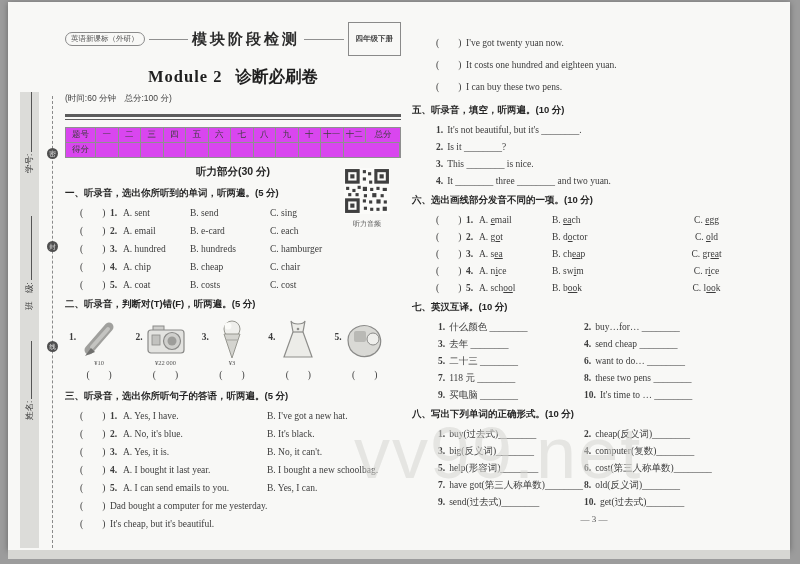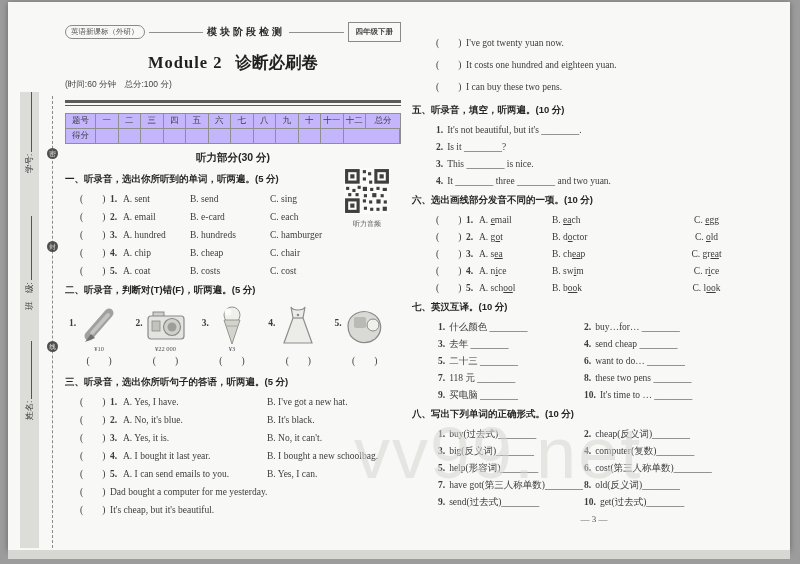--- a/index.html
+++ b/index.html
@@ -31,29 +31,29 @@
     font-family:"Liberation Sans","DejaVu Sans",sans-serif;
   }
 
   .col-left{position:absolute;left:57px;top:20px;width:336px;}
   .col-right{position:absolute;left:404px;top:36px;width:364px;}
 
   
   .hdr{display:flex;align-items:center;}
   .badge-l{font-size:7.5px;border:1px solid #8a8a8a;border-radius:7px;padding:1px 5px;color:#555;white-space:nowrap;}
   .hline{flex:1;border-top:1px solid #909090;margin:0 4px;}
-  .banner{font-size:10px;font-weight:bold;letter-spacing:3px;color:#2b2b2b;white-space:nowrap;}
-  .badge-r{font-size:7.5px;font-weight:bold;border:1px solid #8a8a8a;padding:4px 7px;color:#444;white-space:nowrap;}
+  .banner{font-size:15px;font-weight:bold;letter-spacing:3px;color:#2b2b2b;white-space:nowrap;}
+  .badge-r{font-size:7.5px;font-weight:bold;border:1px solid #8a8a8a;padding:11px 7px;color:#444;white-space:nowrap;}
   .title{text-align:center;margin-top:10px;font-size:16.5px;font-weight:bold;color:#1f1f1f;}
   .title .en{letter-spacing:1px;margin-right:13px;}
   .subtitle{text-align:left;font-size:8.5px;margin-top:5px;color:#444;}
   .rule{margin-top:9px;border-top:3.5px solid #5c5c5c;border-bottom:1px solid #5c5c5c;height:2px;}
 
   
-  .score{display:grid;grid-template-columns:30px repeat(12,1fr) 34px;border:1px solid #8f8f8f;margin-top:7px;background:#c4b5fd;}
+  .score{display:grid;grid-template-columns:30px repeat(12,1fr) 34px;border:1px solid #8f8f8f;margin-top:7px;background:#d946ef;}
   .sc{border-right:1px solid #8f8f8f;height:14px;font-size:8.5px;display:flex;align-items:center;justify-content:center;color:#3d3d3d;}
   .sc:nth-child(14n){border-right:none;}
   .sc.h{border-bottom:1px solid #8f8f8f;}
 
   .part{text-align:center;font-weight:bold;font-size:10.5px;margin:7px 0 4px;color:#252525;}
   .sec{font-weight:bold;font-size:9.5px;margin:8px 0 8px;color:#252525;}
 
   
   .r{display:flex;align-items:baseline;padding-left:15px;margin-bottom:8px;font-size:9.5px;line-height:10px;}
   .bk{width:30px;}

